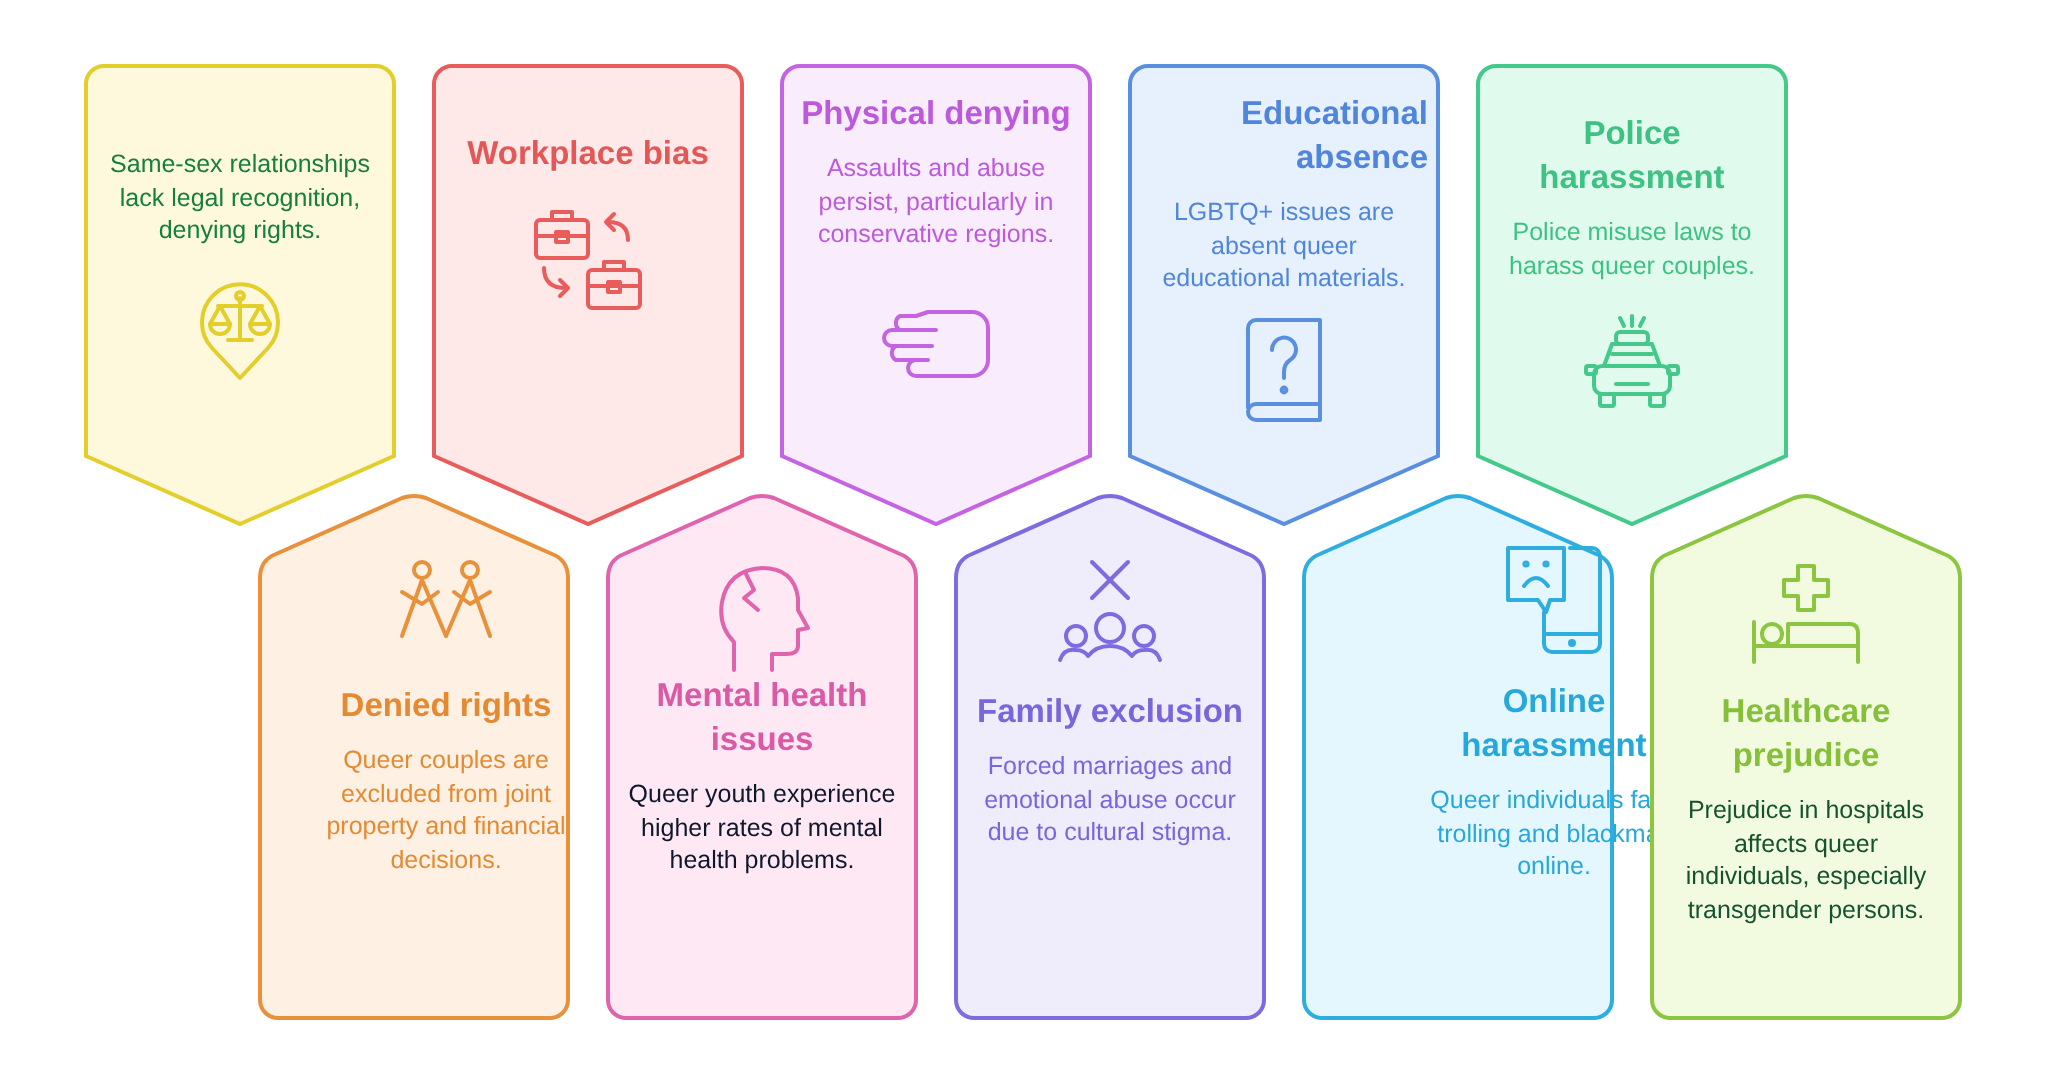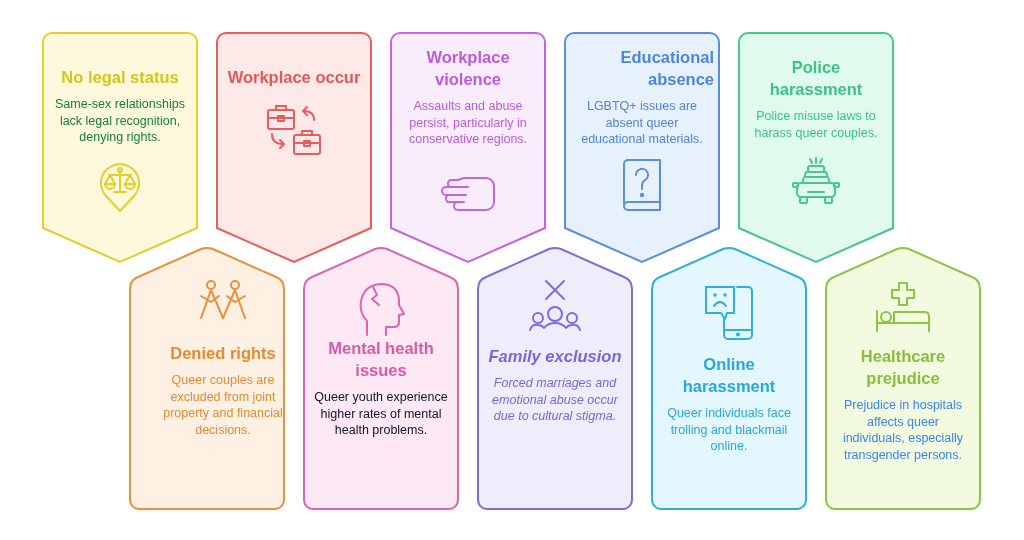--- a/index.html
+++ b/index.html
@@ -14,61 +14,60 @@
 </head>
 <body>
 
 <div id="diagram">
 
   <div class="card top" style="left:42px;top:32px;">
     <svg class="shape" width="156" height="232">
         <path d="M10,1 H146 A9,9 0 0 1 155,10 V196 L78,230 L1,196 V10 A9,9 0 0 1 10,1 Z" fill="#FEF9DC" stroke="#E3CE2B" stroke-width="2"></path>
       </svg>
     <div class="content" style="top:34px;">
-      <div class="title" style="color: rgb(217, 194, 28);">No legal status</div>
       <div class="desc" style="color: #15803d;">Same-sex relationships lack legal recognition, denying rights.</div>
       <svg class="icon" width="52" height="56" viewBox="0 0 52 56" style="margin-top:12px" fill="none" stroke="#E3CE2B" stroke-width="2" stroke-linecap="round" stroke-linejoin="round">
         <path d="M26,53 L12,38 A19,19 0 1 1 40,38 Z"></path>
         <line x1="26" y1="13" x2="26" y2="34"></line>
           <circle cx="26" cy="12" r="2"></circle>
         <line x1="15" y1="17" x2="37" y2="17"></line>
           <line x1="20" y1="34" x2="32" y2="34"></line>
         <path d="M11,26 A5,5 0 0 0 21,26 Z M31,26 A5,5 0 0 0 41,26 Z"></path>
         <path d="M16,17 L11,26 M16,17 L21,26 M36,17 L31,26 M36,17 L41,26"></path>
       </svg>
     </div>
   </div>
 
   <div class="card top" style="left:216px;top:32px;">
     <svg class="shape" width="156" height="232">
         <path d="M10,1 H146 A9,9 0 0 1 155,10 V196 L78,230 L1,196 V10 A9,9 0 0 1 10,1 Z" fill="#FEE8E8" stroke="#E85C5C" stroke-width="2"></path>
       </svg>
     <div class="content" style="top:34px;">
-      <div class="title" style="color: rgb(227, 87, 87);">Workplace occur</div>
+      <div class="title" style="color: rgb(227, 87, 87);">Workplace bias</div>
       <svg class="icon" width="60" height="56" viewBox="0 0 60 56" style="margin-top:12px" fill="none" stroke="#E85C5C" stroke-width="2" stroke-linecap="round" stroke-linejoin="round">
         <rect x="4" y="10" width="26" height="19" rx="2"></rect>
           <path d="M12,10 V6 H22 V10"></path>
           <line x1="4" y1="18" x2="30" y2="18"></line>
           <rect x="14" y="16" width="6" height="5"></rect>
         <path d="M50,20 Q50,11 40,11 M43,7 L39,11 L43,15"></path>
         <rect x="30" y="35" width="26" height="19" rx="2"></rect>
           <path d="M38,35 V31 H48 V35"></path>
           <line x1="30" y1="43" x2="56" y2="43"></line>
           <rect x="40" y="41" width="6" height="5"></rect>
         <path d="M8,34 Q8,44 19,44 M16,40 L20,44 L16,48"></path>
       </svg>
     </div>
   </div>
 
   <div class="card top" style="left:390px;top:32px;">
     <svg class="shape" width="156" height="232">
         <path d="M10,1 H146 A9,9 0 0 1 155,10 V196 L78,230 L1,196 V10 A9,9 0 0 1 10,1 Z" fill="#F9ECFD" stroke="#C464E2" stroke-width="2"></path>
       </svg>
     <div class="content" style="top:14px;">
-      <div class="title" style="color: rgb(188, 90, 219);">Workplace violence</div>
+      <div class="title" style="color: rgb(188, 90, 219);">Physical denying</div>
       <div class="desc" style="color: rgb(188, 90, 219);">Assaults and abuse persist, particularly in conservative regions.</div>
       <svg class="icon" width="60" height="40" viewBox="0 0 60 40" style="margin-top:26px" fill="none" stroke="#C464E2" stroke-width="2" stroke-linecap="round" stroke-linejoin="round">
         <path d="M26,4 H48 A8,8 0 0 1 56,12 V28 A8,8 0 0 1 48,36 H20 A4,4 0 0 1 20,28 H10 A4,4 0 0 1 10,21 H8 A4,4 0 0 1 8,13 H12 A4,4 0 0 1 12,6 H20 Z"></path>
         <line x1="12" y1="13" x2="30" y2="13"></line>
           <line x1="8" y1="21" x2="28" y2="21"></line>
           <line x1="10" y1="28" x2="26" y2="28"></line>
       </svg>
     </div>
   </div>
 
@@ -138,39 +137,39 @@
       </svg>
       <div class="title" style="color: rgb(219, 90, 166); text-align: center;">Mental health issues</div>
       <div class="desc" style="color: #0f172a;">Queer youth experience higher rates of mental health problems.</div>
     </div>
   </div>
 
   <div class="card bottom" style="left:477px;top:247px;">
     <svg class="shape" width="156" height="264">
         <path d="M1,42 Q1,33 9,30 L72,2 Q78,0 84,2 L147,30 Q155,33 155,42 V253 A9,9 0 0 1 146,262 H10 A9,9 0 0 1 1,253 Z" fill="#EFECFC" stroke="#7F6BE0" stroke-width="2"></path>
       </svg>
-    <div class="content" style="top:32px;font-style:italic;">
+    <div class="content" style="top:32px;">
       <svg class="icon" width="56" height="58" viewBox="0 0 56 58" fill="none" stroke="#7F6BE0" stroke-width="2" stroke-linecap="round" stroke-linejoin="round">
         <line x1="19" y1="2" x2="37" y2="20"></line>
           <line x1="37" y1="2" x2="19" y2="20"></line>
         <circle cx="28" cy="35" r="7"></circle>
           <circle cx="11" cy="39" r="5"></circle>
           <circle cx="45" cy="39" r="5"></circle>
         <path d="M3,51 Q5,45 11,46 Q15,46 17,49 Q21,44 28,44 Q35,44 39,49 Q41,46 45,46 Q51,45 53,51"></path>
       </svg>
       <div class="title" style="margin-top: 8px; color: rgb(122, 102, 220);">Family exclusion</div>
       <div class="desc" style="color: rgb(122, 102, 220);">Forced marriages and emotional abuse occur due to cultural stigma.</div>
     </div>
   </div>
 
   <div class="card bottom" style="left:651px;top:247px;">
     <svg class="shape" width="156" height="264">
         <path d="M1,42 Q1,33 9,30 L72,2 Q78,0 84,2 L147,30 Q155,33 155,42 V253 A9,9 0 0 1 146,262 H10 A9,9 0 0 1 1,253 Z" fill="#E4F6FE" stroke="#2EAEDF" stroke-width="2"></path>
       </svg>
-    <div class="content" style="top:38px;">
+    <div class="content" style="top:25px;margin-left:48px;">
       <svg class="icon" width="56" height="56" viewBox="0 0 56 56" fill="none" stroke="#2EAEDF" stroke-width="2" stroke-linecap="round" stroke-linejoin="round">
         <path d="M36,2 H47 A4,4 0 0 1 51,6 V50 A4,4 0 0 1 47,54 H27 A4,4 0 0 1 23,50 V34"></path>
         <line x1="23" y1="45" x2="51" y2="45"></line>
           <circle cx="37" cy="49.5" r="1"></circle>
         <path d="M5,2 H33 V28 H26 L24,34 L20,28 H5 Z"></path>
         <circle cx="14" cy="10" r="0.8"></circle>
           <circle cx="24" cy="10" r="0.8"></circle>
         <path d="M13,21 Q19,13 25,21"></path>
       </svg>
       <div class="title" style="margin-top: 12px; color: rgb(39, 168, 218);">Online harassment</div>
@@ -185,17 +184,17 @@
     <div class="content" style="top:34px;">
       <svg class="icon" width="60" height="52" viewBox="0 0 60 52" fill="none" stroke="#8CC640" stroke-width="2" stroke-linecap="round" stroke-linejoin="round">
         <path d="M26,2 H34 V9 H41 V17 H34 V24 H26 V17 H19 V9 H26 Z" stroke-linejoin="round"></path>
         <line x1="4" y1="30" x2="4" y2="50"></line>
           <line x1="56" y1="36" x2="56" y2="50"></line>
         <line x1="4" y1="42" x2="56" y2="42"></line>
         <circle cx="13" cy="36" r="5"></circle>
         <path d="M21,41 V31 H52 Q56,31 56,36"></path>
       </svg>
       <div class="title" style="margin-top: 12px; color: rgb(134, 191, 58);">Healthcare prejudice</div>
-      <div class="desc" style="color: #3b82f6;">Prejudice in hospitals affects queer individuals, especially transgender persons.</div>
+      <div class="desc" style="color: #14532d;">Prejudice in hospitals affects queer individuals, especially transgender persons.</div>
     </div>
   </div>
 
 </div>
 
 </body></html>

